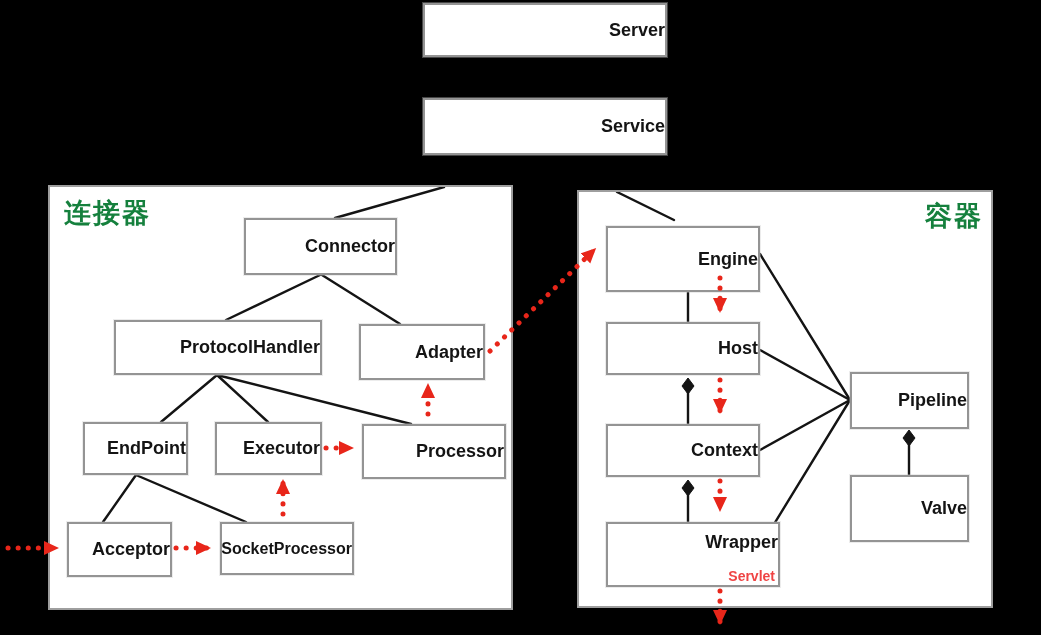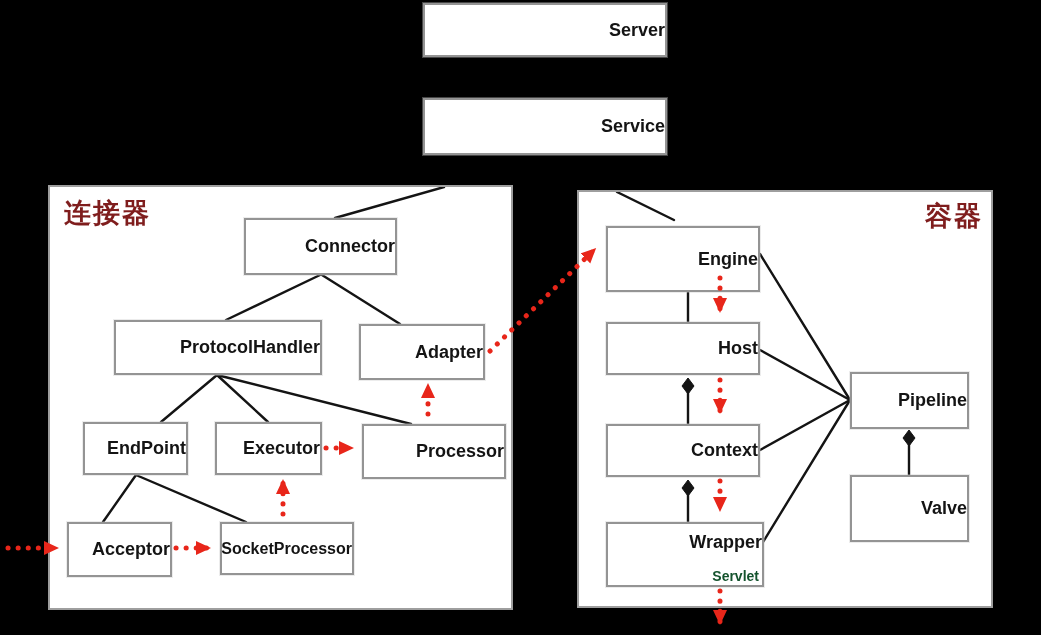--- a/index.html
+++ b/index.html
@@ -5,31 +5,31 @@
   html,body{margin:0;padding:0;background:#000;}
   #stage{
     position:relative;width:1041px;height:635px;background:#000;overflow:hidden;
     font-family:"Liberation Sans","DejaVu Sans",sans-serif;color:#111;
   }
   .panel{
     position:absolute;background:#fff;border:2px solid #9e9e9e;box-sizing:border-box;
   }
   .panel svg.lines{position:absolute;left:0;top:0;z-index:1;}
   .panel-title{
-    position:absolute;z-index:3;font-size:27px;font-weight:bold;letter-spacing:2px;color:#7f1d1d;
+    position:absolute;z-index:3;font-size:27px;font-weight:bold;letter-spacing:2px;color:#15803d;
   }
   .node{
     position:absolute;z-index:2;background:#fff;border:2px solid #949494;box-sizing:border-box;
     display:flex;align-items:center;justify-content:flex-end;
     font-size:18px;font-weight:bold;color:#141414;
     box-shadow:0 0 0 1px rgba(200,200,200,.35);
   }
   .node.small{font-size:16px;}
   .node .sub-label{
-    position:absolute;right:3px;bottom:1px;font-size:14px;font-weight:bold;color:#14532d;
+    position:absolute;right:3px;bottom:1px;font-size:14px;font-weight:bold;color:#ef4444;
   }
   .blk{stroke:#141414;stroke-width:2.4;stroke-linecap:round;}
   .dia{fill:#141414;stroke:#141414;}
   #red-overlay{position:absolute;left:0;top:0;z-index:5;pointer-events:none;}
   .red-line{
     stroke:var(--red,#e8261a);stroke-width:5;fill:none;
     stroke-linecap:round;stroke-dasharray:0.1 10;
   }
   #arrow-red path{fill:var(--red,#e8261a);}
 </style>
@@ -105,21 +105,21 @@
 
     <div class="node" style="left:27px;top:34px;width:154px;height:66px">
       <span>Engine</span>
     </div>
     <div class="node" style="left:27px;top:130px;width:154px;height:53px">
       <span>Host</span>
     </div>
     <div class="node" style="left:27px;top:232px;width:154px;height:53px">
       <span>Context</span>
     </div>
-    <div class="node" style="left:27px;top:330px;width:158px;height:65px;padding-bottom:24px">
+    <div class="node" style="left:27px;top:330px;width:174px;height:65px;padding-bottom:24px">
       <span>Wrapper</span>
       <span class="sub-label">Servlet</span>
     </div>
     <div class="node" style="left:271px;top:180px;width:119px;height:57px">
       <span>Pipeline</span>
     </div>
     <div class="node" style="left:271px;top:283px;width:119px;height:67px">
       <span>Valve</span>
     </div>
   </div>

